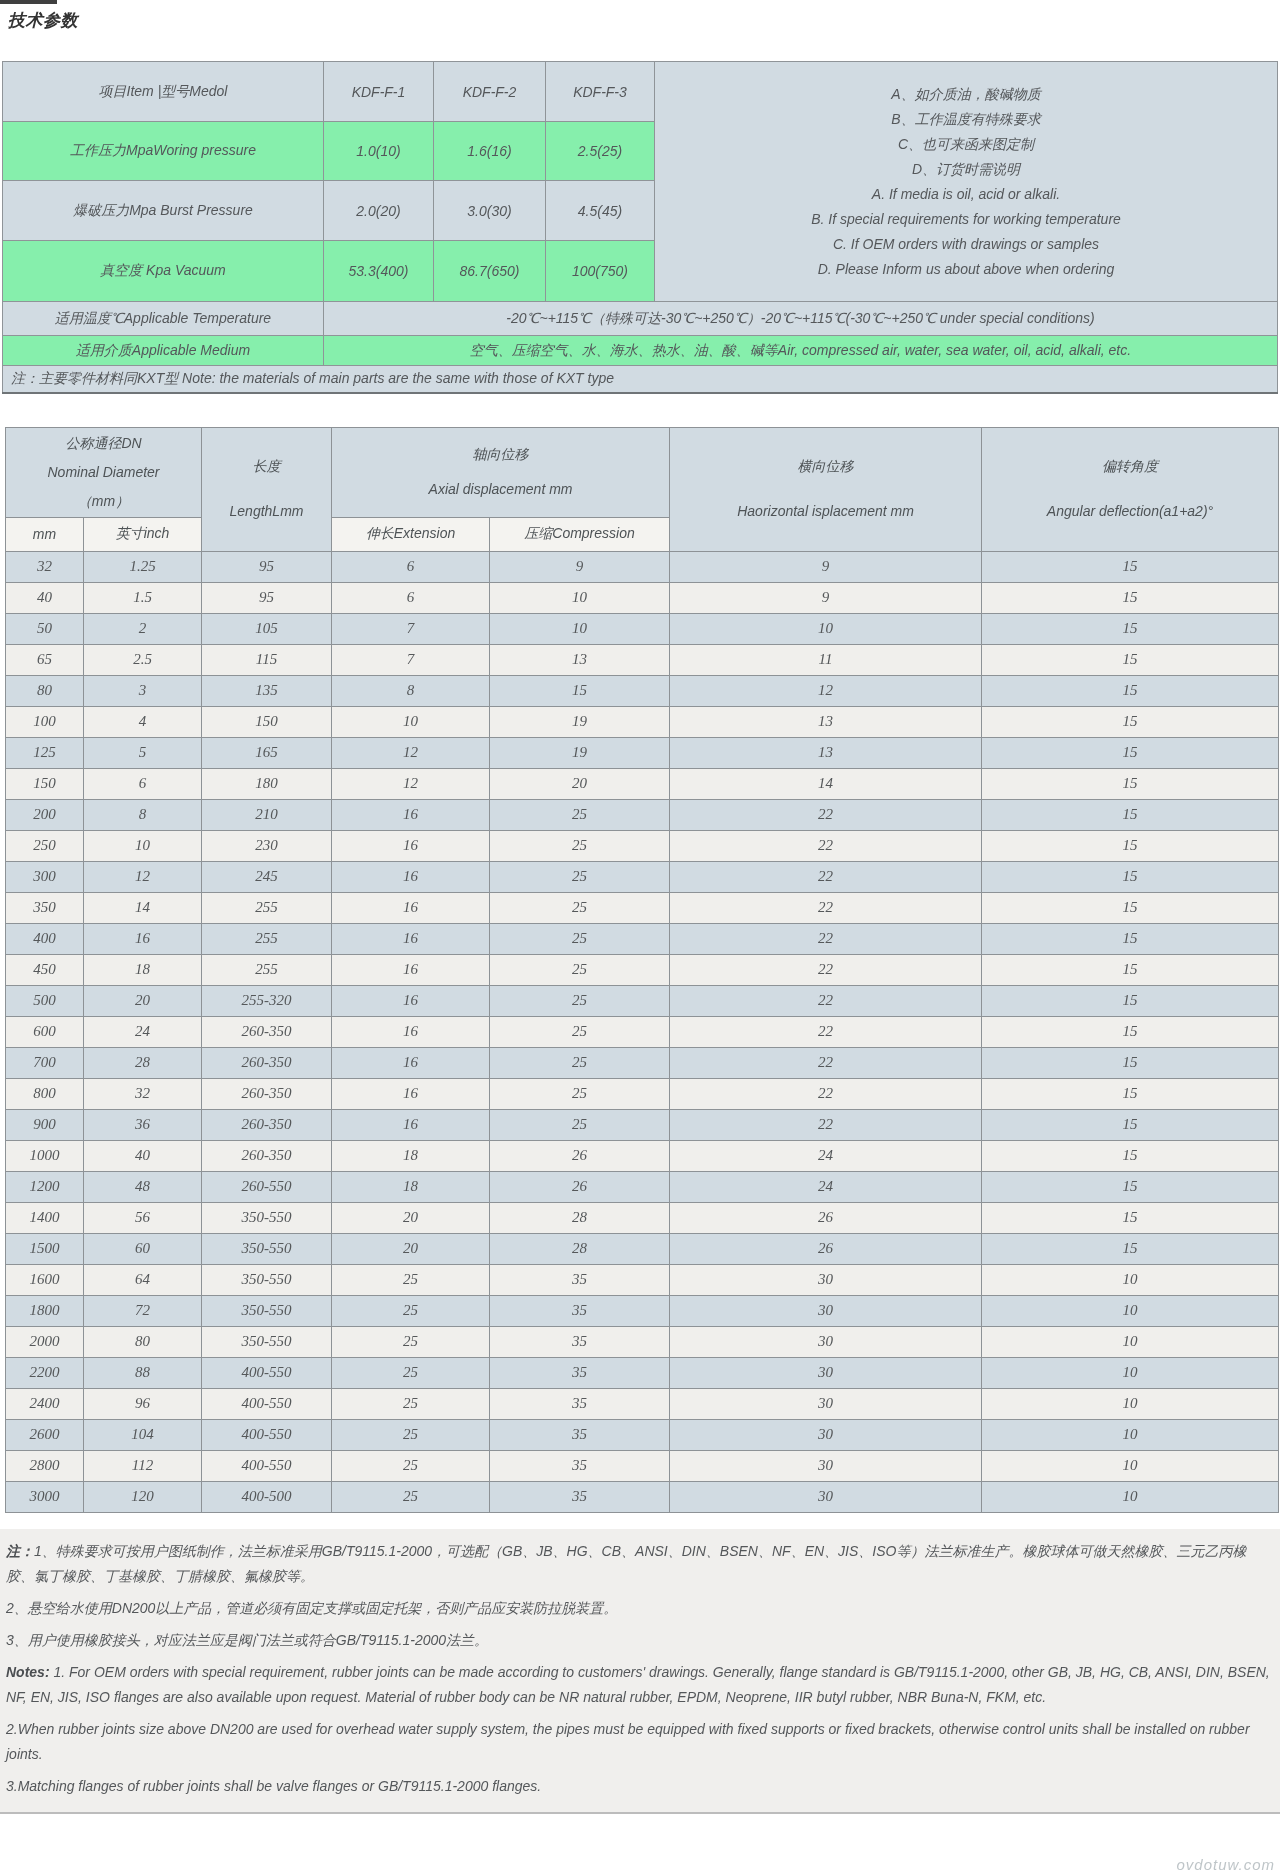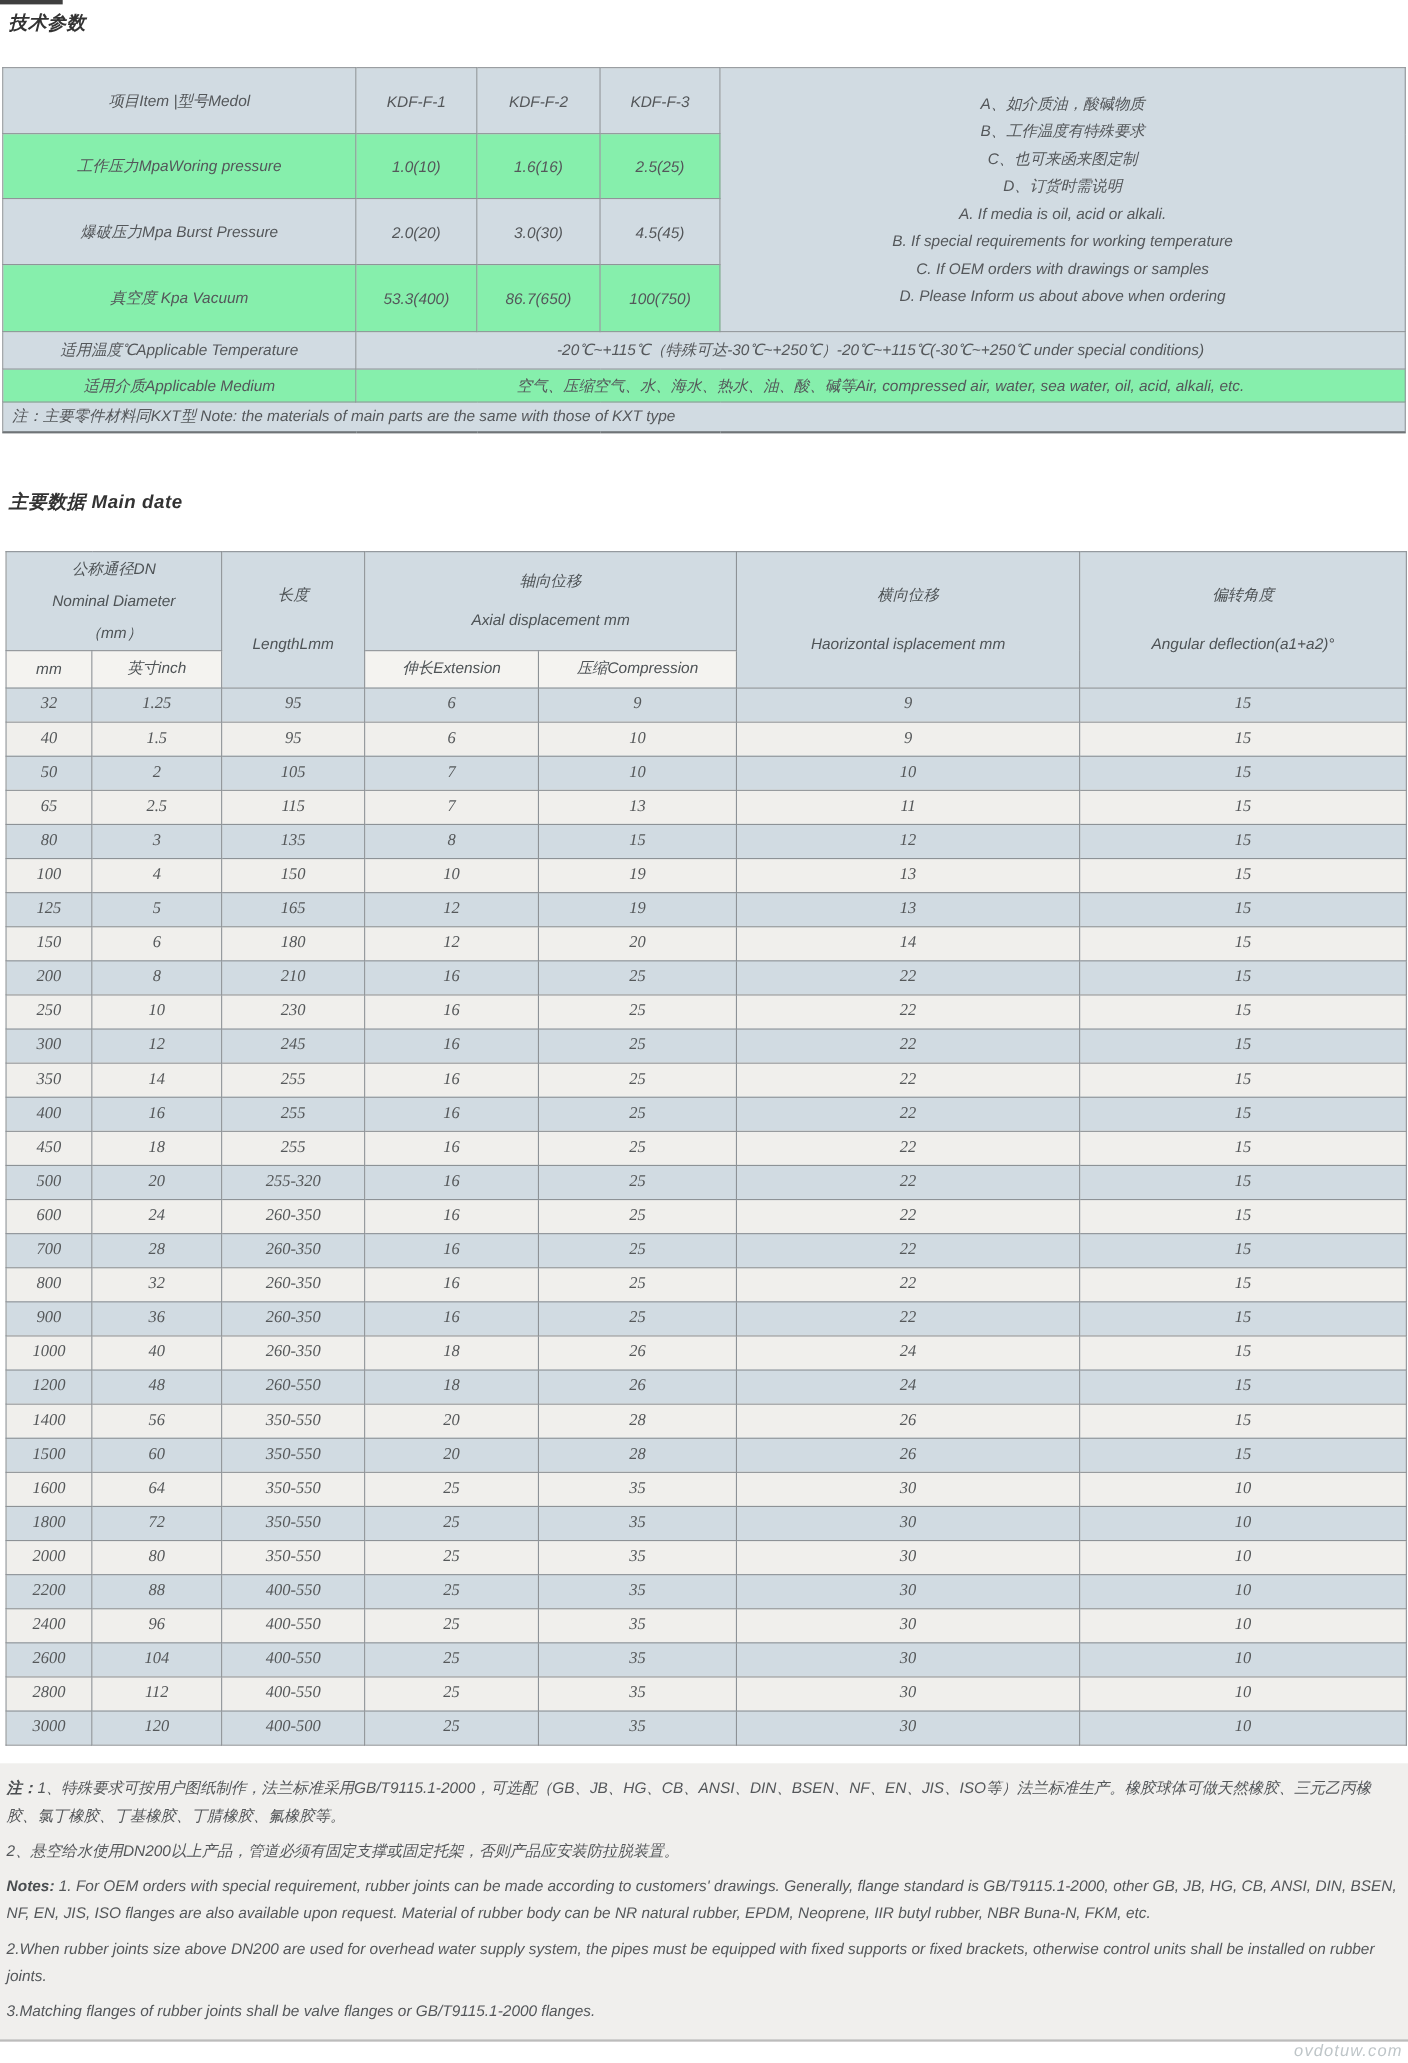--- a/index.html
+++ b/index.html
@@ -100,21 +100,20 @@
     <tr style="height:30px">
       <td class="bg-light">适用介质Applicable Medium</td>
       <td class="bg-light" colspan="4">空气、压缩空气、水、海水、热水、油、酸、碱等Air, compressed air, water, sea water, oil, acid, alkali, etc.</td>
     </tr>
     <tr style="height:27px">
       <td class="bg-blue tech-footnote" colspan="5">注：主要零件材料同KXT型 Note: the materials of main parts are the same with those of KXT type</td>
     </tr>
   </tbody>
     </table>
 
-  <h2 class="section-title" id="main-title">主要数据 Main date</h2>
 
   <table id="main-table">
     <colgroup>
       <col style="width:78px">
         <col style="width:118px">
         <col style="width:130px">
         <col style="width:158px">
         <col style="width:180px">
         <col style="width:312px">
         <col style="width:297px">
@@ -429,20 +428,21 @@
           <td>35</td>
           <td>30</td>
           <td>10</td>
         </tr>
       </tbody>
   </table>
 
   <div id="notes">
     <p><b>注：</b><span>1、特殊要求可按用户图纸制作，法兰标准采用GB/T9115.1-2000，可选配（GB、JB、HG、CB、ANSI、DIN、BSEN、NF、EN、JIS、ISO等）法兰标准生产。橡胶球体可做天然橡胶、三元乙丙橡胶、氯丁橡胶、丁基橡胶、丁腈橡胶、氟橡胶等。</span></p>
     <p>2、悬空给水使用DN200以上产品，管道必须有固定支撑或固定托架，否则产品应安装防拉脱装置。</p>
+    <p>3、用户使用橡胶接头，对应法兰应是阀门法兰或符合GB/T9115.1-2000法兰。</p>
     <p><b>Notes:</b> <span>1. For OEM orders with special requirement, rubber joints can be made according to customers' drawings. Generally, flange standard is GB/T9115.1-2000, other GB, JB, HG, CB, ANSI, DIN, BSEN, NF, EN, JIS, ISO flanges are also available upon request. Material of rubber body can be NR natural rubber, EPDM, Neoprene, IIR butyl rubber, NBR Buna-N, FKM, etc.</span></p>
     <p>2.When rubber joints size above DN200 are used for overhead water supply system, the pipes must be equipped with fixed supports or fixed brackets, otherwise control units shall be installed on rubber joints.</p>
     <p>3.Matching flanges of rubber joints shall be valve flanges or GB/T9115.1-2000 flanges.</p>
   </div>
 
   <div id="watermark">ovdotuw.com</div>
 
 </div>
 
 </body></html>

